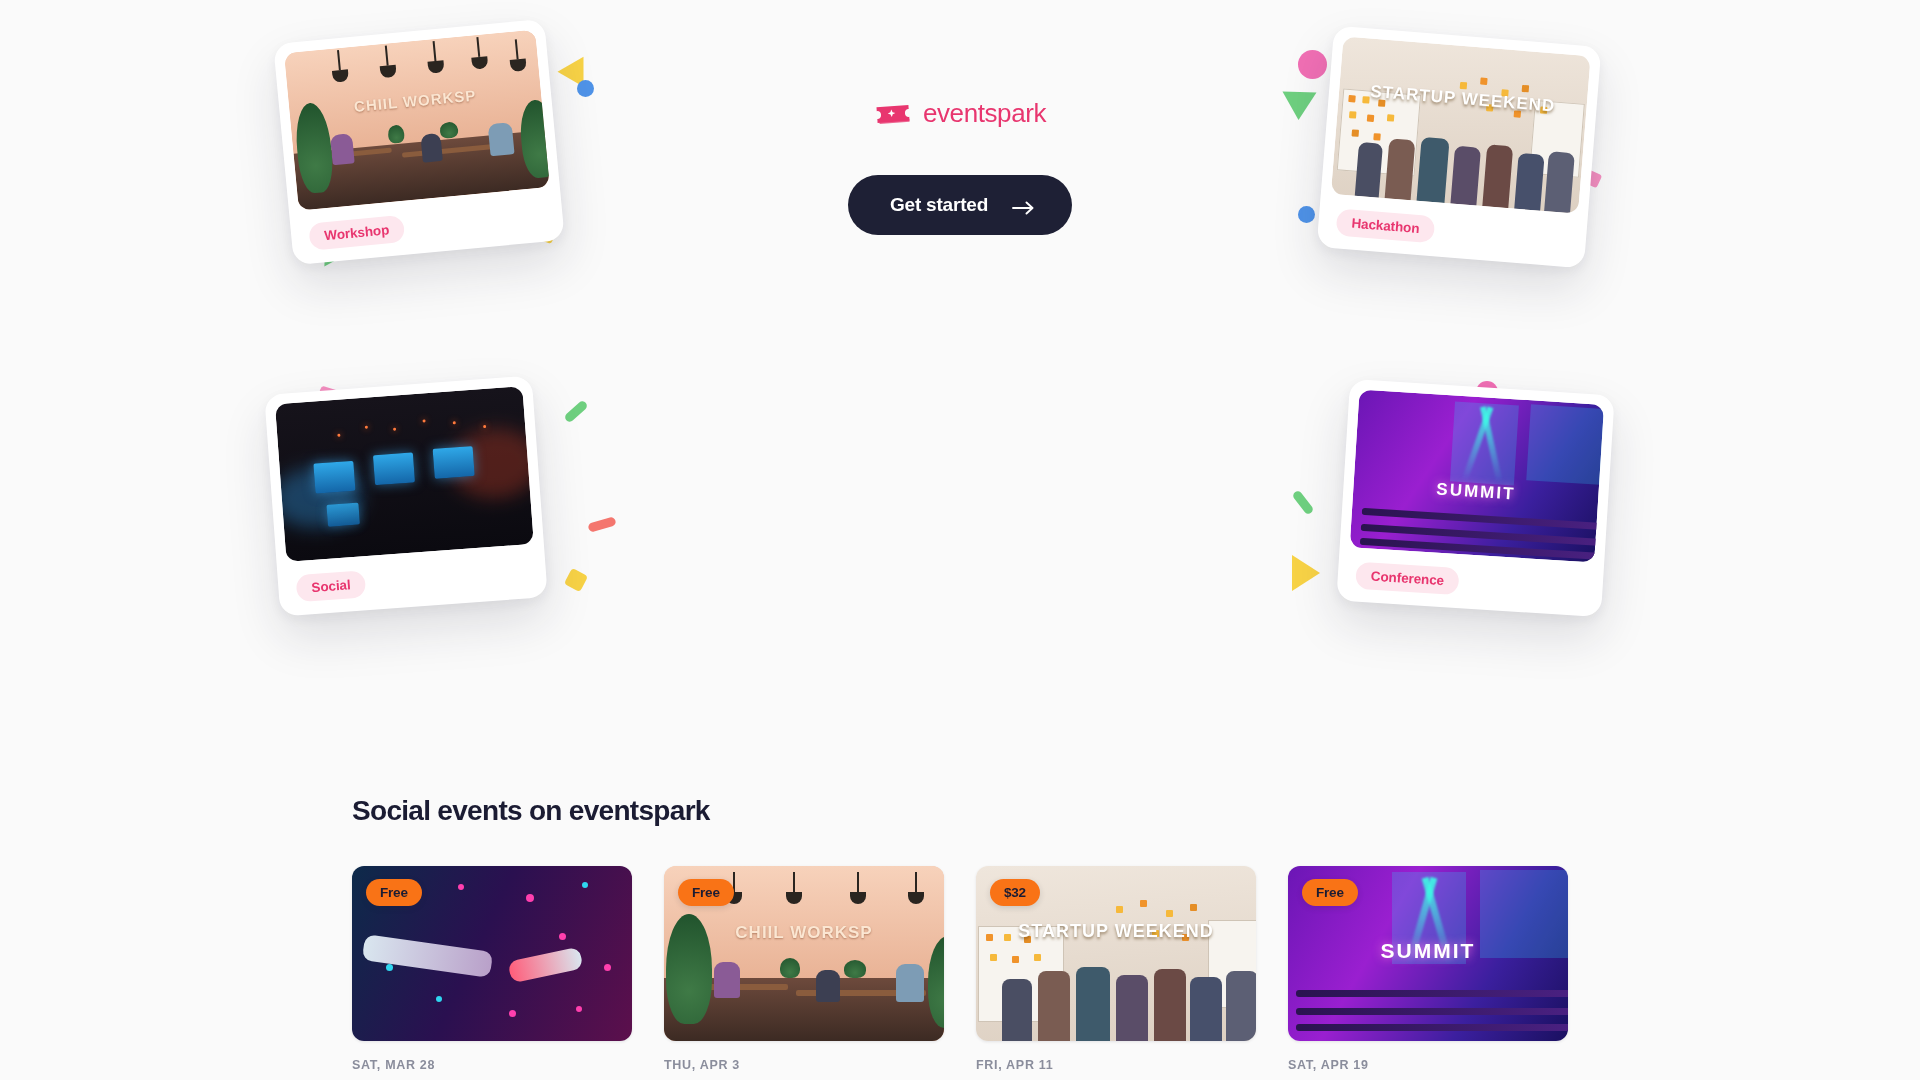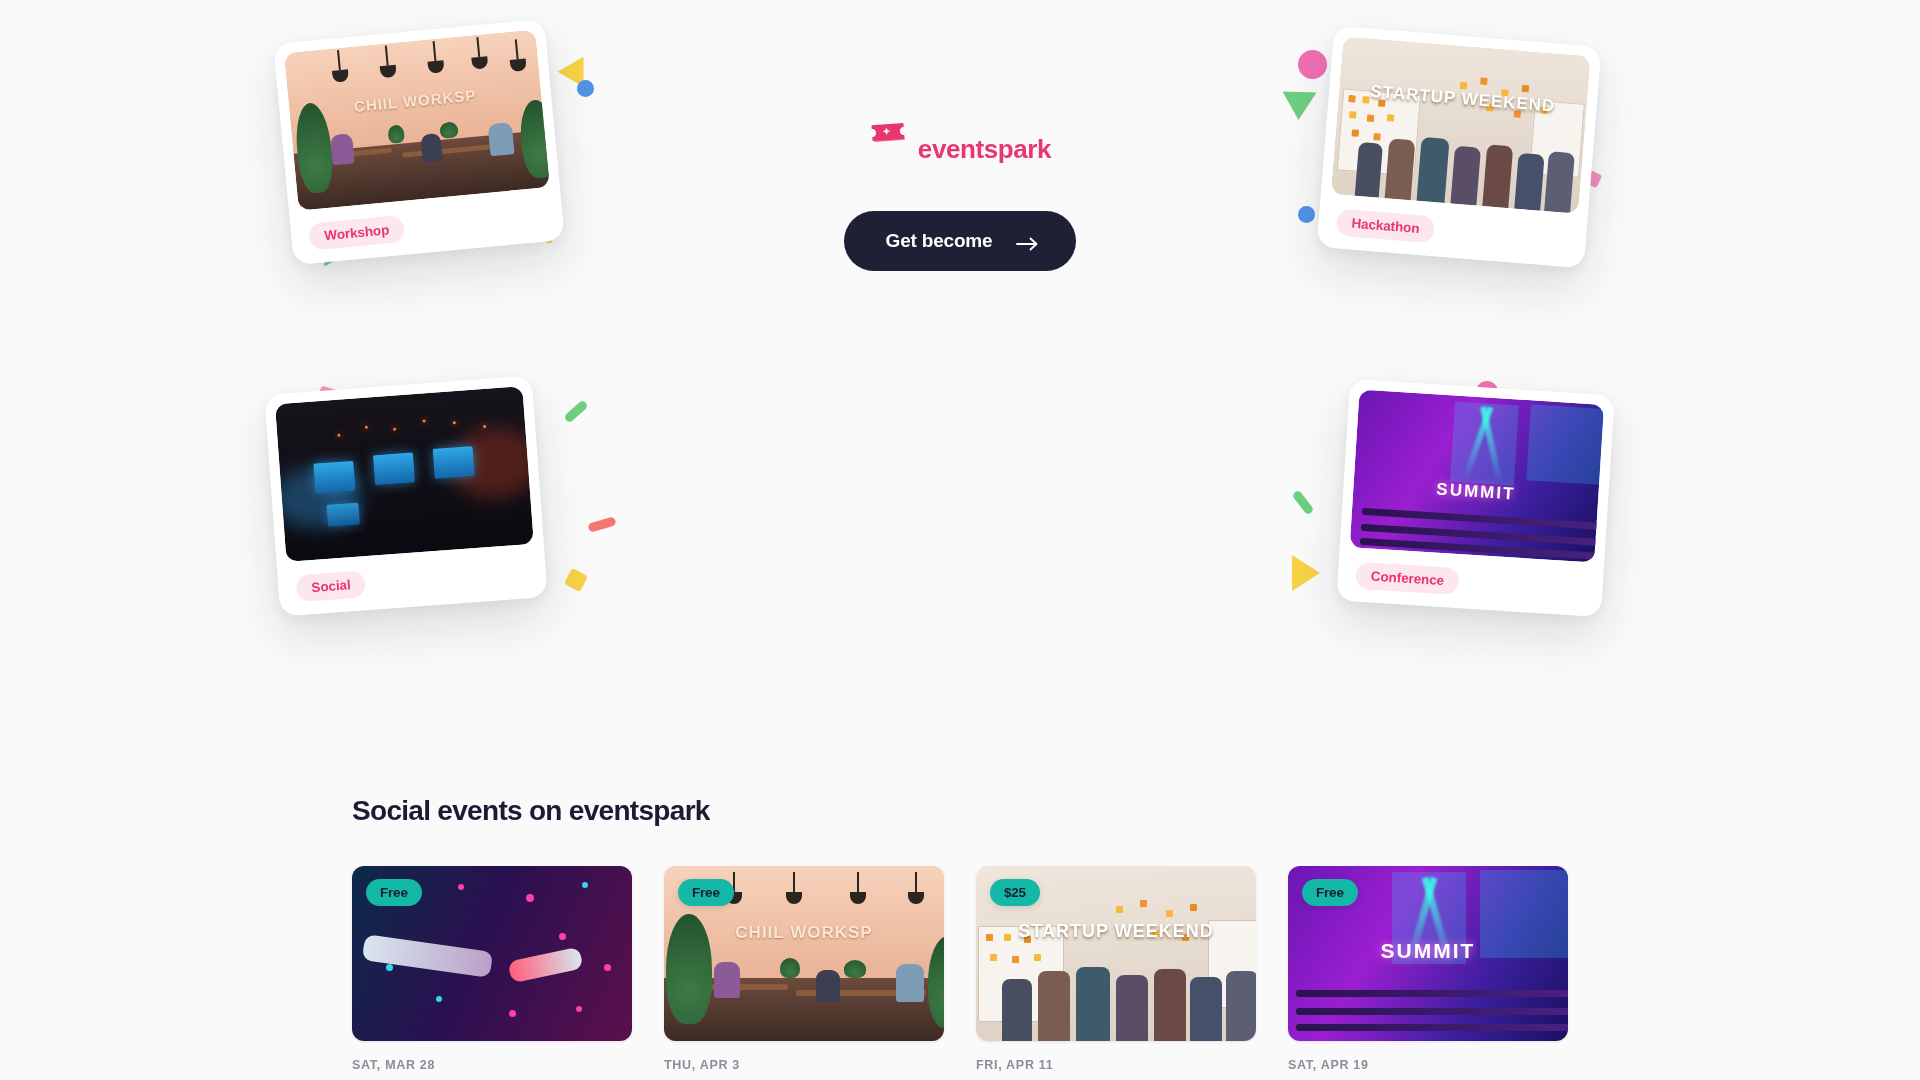--- a/index.html
+++ b/index.html
@@ -15,21 +15,21 @@
   
   .hero { position:relative; width:1920px; height:760px; }
 
   .hero-center {
     position:absolute; left:50%; top:98px; transform:translateX(-50%);
     width:700px; text-align:center; z-index:5;
   }
   .brand { display:flex; align-items:center; justify-content:center; gap:11px; margin-bottom:42px; }
   .brand-icon { width:38px; height:26px; position:relative; display:block; }
   .brand-name {
-    font-size:26px; font-weight:700; color:#e8366f; letter-spacing:-0.4px;margin-top:36px;
+    font-size:26px; font-weight:400; color:#e8366f; letter-spacing:-0.4px;
   }
   .headline {
     font-size:57px; line-height:1.13; font-weight:800; color:#1b1c33;
     letter-spacing:-1.6px;
   }
   .headline .l3 { color:#f2f2f4; }
   .sub {
     margin-top:52px; font-size:19.5px; line-height:1.58; color:#6e7180;
     font-weight:400; letter-spacing:-0.1px;
   }
@@ -128,21 +128,21 @@
     display:grid; grid-template-columns:repeat(4,1fr); gap:32px; margin-top:39px;
   }
   .ecard { position:relative; }
   .ecard .ethumb {
     position:relative; width:100%; height:175px; border-radius:12px; overflow:hidden;
     box-shadow:0 1px 3px rgba(30,32,53,.10);
   }
   .ecard .ethumb .ph { height:175px; }
   .price-badge {
     position:absolute; left:14px; top:13px; z-index:4;
-    background:#14b8a6; color:#1b1c33; font-size:13.5px; font-weight:700;
+    background:#f97316; color:#1b1c33; font-size:13.5px; font-weight:700;
     border-radius:16px; padding:6px 14px; letter-spacing:-0.2px;
     box-shadow:0 2px 6px rgba(30,32,53,.14);
   }
   .edate {
     margin-top:17px; font-size:12.5px; font-weight:700; color:#8a8d9c;
     letter-spacing:0.7px; text-transform:uppercase;
   }
 
   
   .ph-ai { background:linear-gradient(115deg,#0d2a4a 0%,#2a1050 45%,#5c0f4c 100%); }
@@ -290,21 +290,21 @@
             </g>
           </svg>
         </span>
         <span class="brand-name">eventspark</span>
       </div>
 
 
 
       <div class="cta-wrap">
         <button class="cta">
-          <span>Get become</span>
+          <span>Get started</span>
           <span class="cta-arrow">
             <svg viewBox="0 0 22 14" width="22" height="14" aria-hidden="true">
               <path d="M1 7h19M14.5 1.5L20.5 7l-6 5.5" stroke="#fff" stroke-width="1.9" fill="none" stroke-linecap="round" stroke-linejoin="round"></path>
             </svg>
           </span>
         </button>
       </div>
     </div>
   </section>
 
@@ -358,21 +358,21 @@
               <div class="plant" style="left:116px;top:92px;width:20px;height:20px;"></div>
               <div class="plant" style="left:180px;top:94px;width:22px;height:18px;"></div>
             </div>
           </div>
           <div class="edate">THU, APR 3</div>
 
         </article>
 
         <article class="ecard">
           <div class="ethumb">
-            <span class="price-badge">$25</span>
+            <span class="price-badge">$32</span>
             <div class="ph ph-startup">
               <div class="board" style="left:2px;top:60px;width:86px;height:96px;"></div>
               <div class="board" style="left:232px;top:54px;width:58px;height:88px;"></div>
               <div class="sticky" style="left:10px;top:68px;background:#f0932b;"></div>
               <div class="sticky" style="left:28px;top:68px;background:#f6b93b;"></div>
               <div class="sticky" style="left:48px;top:70px;background:#e58e26;"></div>
               <div class="sticky" style="left:14px;top:88px;background:#f6b93b;"></div>
               <div class="sticky" style="left:36px;top:90px;background:#f0932b;"></div>
               <div class="sticky" style="left:58px;top:88px;background:#f6b93b;"></div>
               <div class="sticky" style="left:140px;top:40px;background:#f6b93b;"></div>

